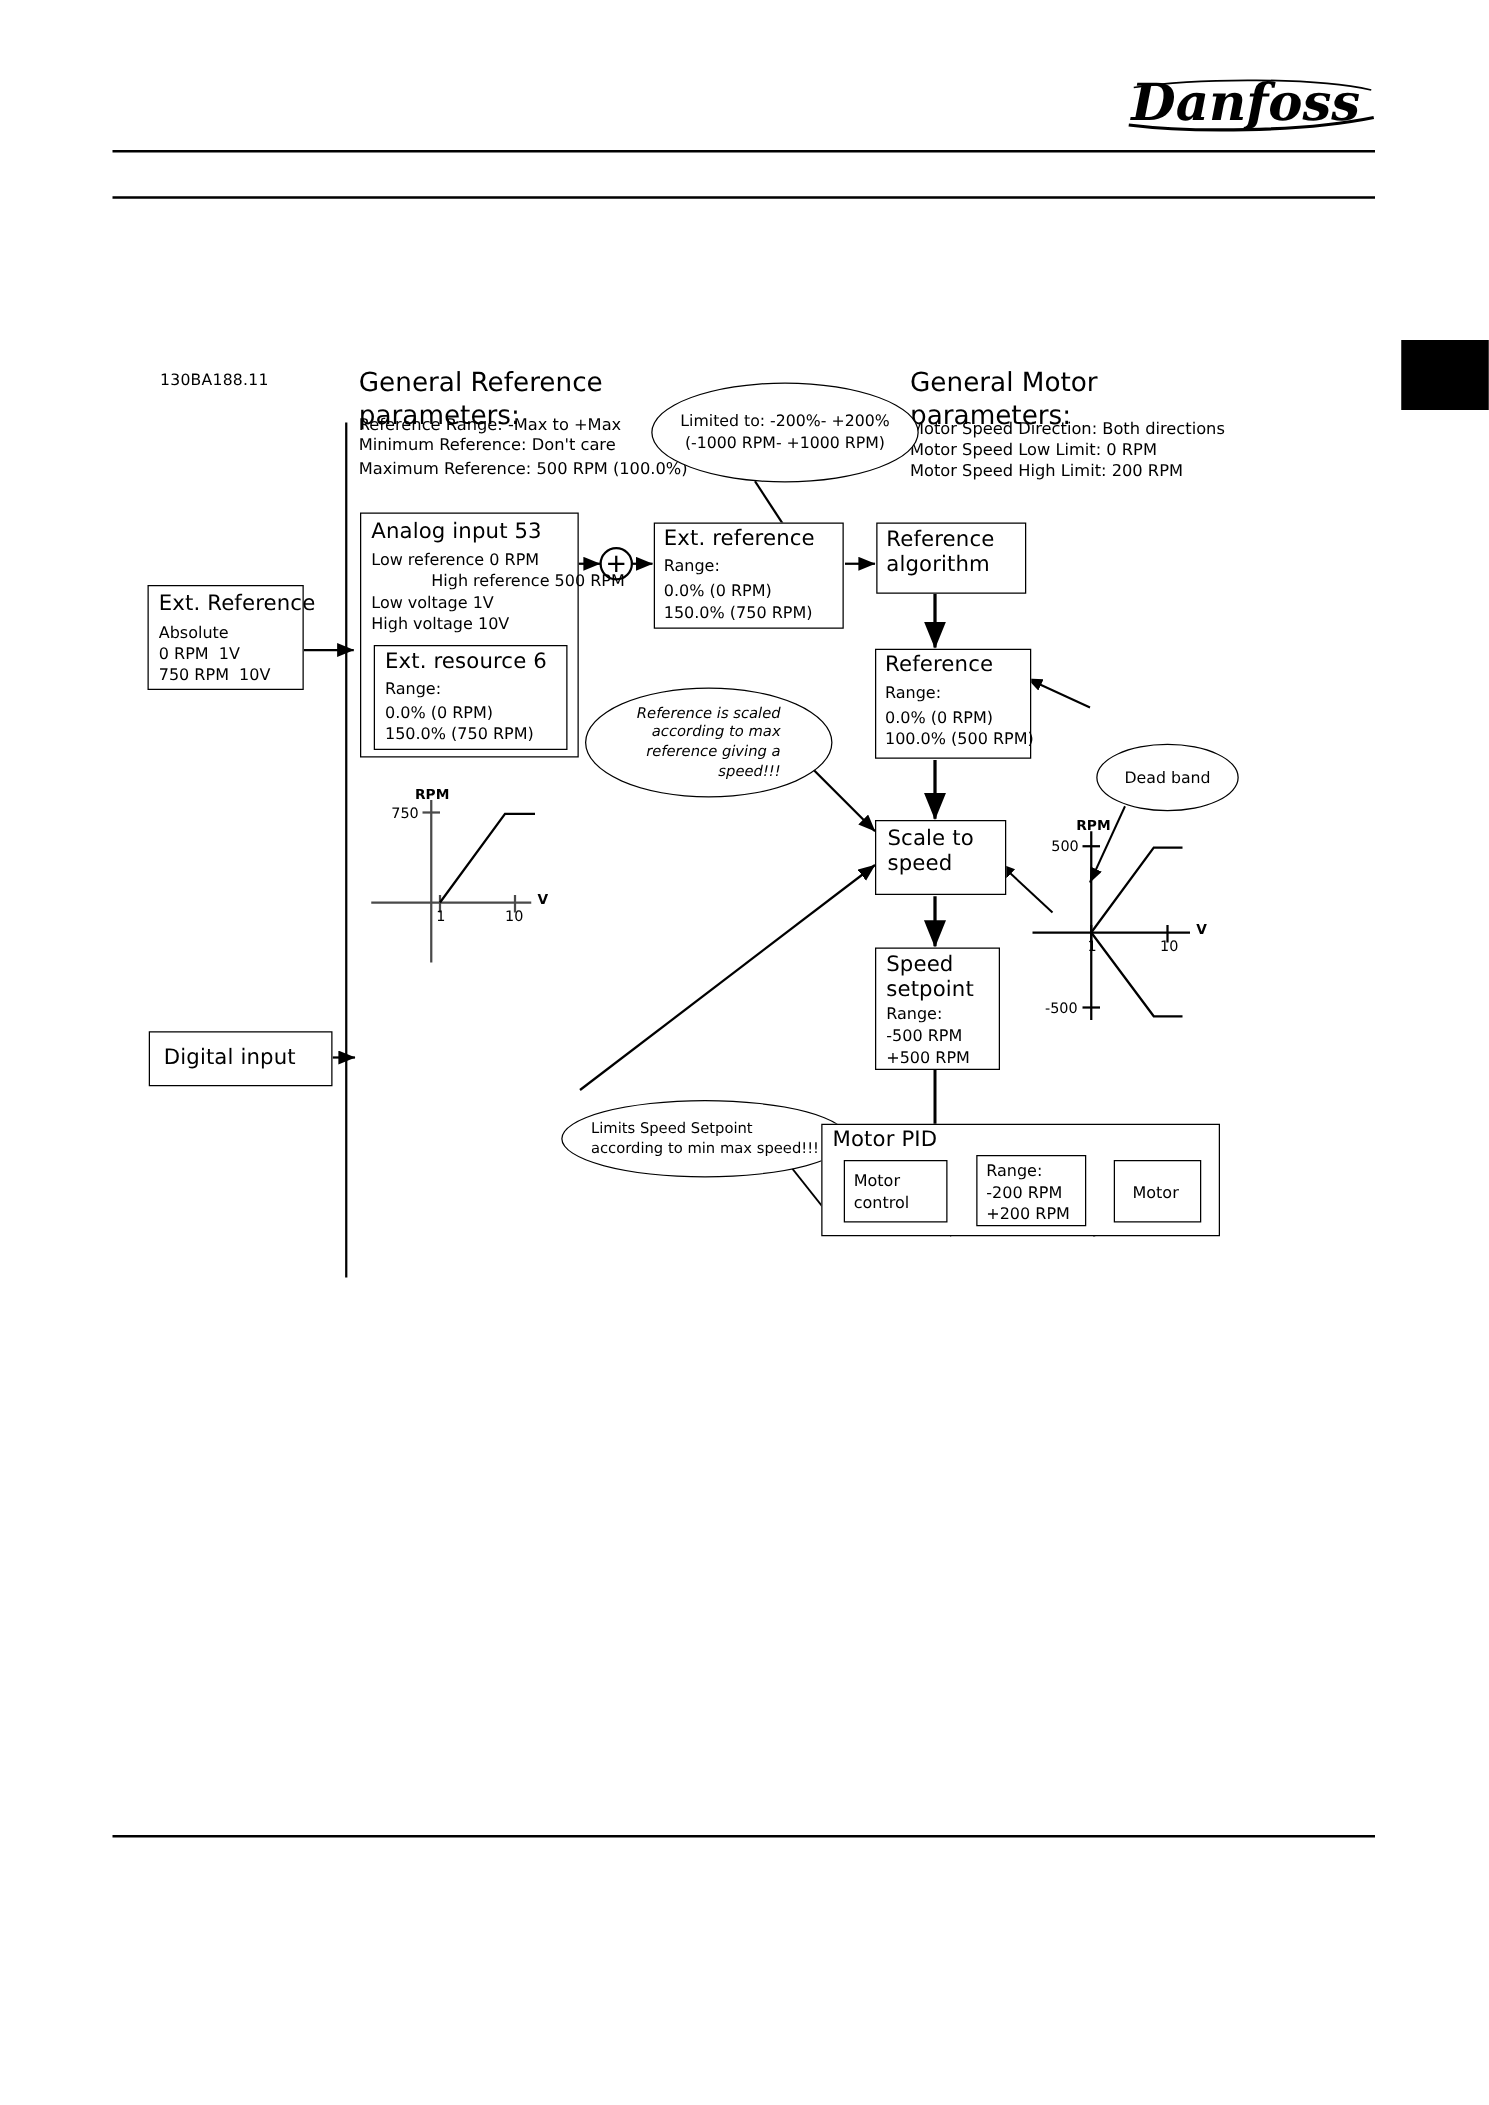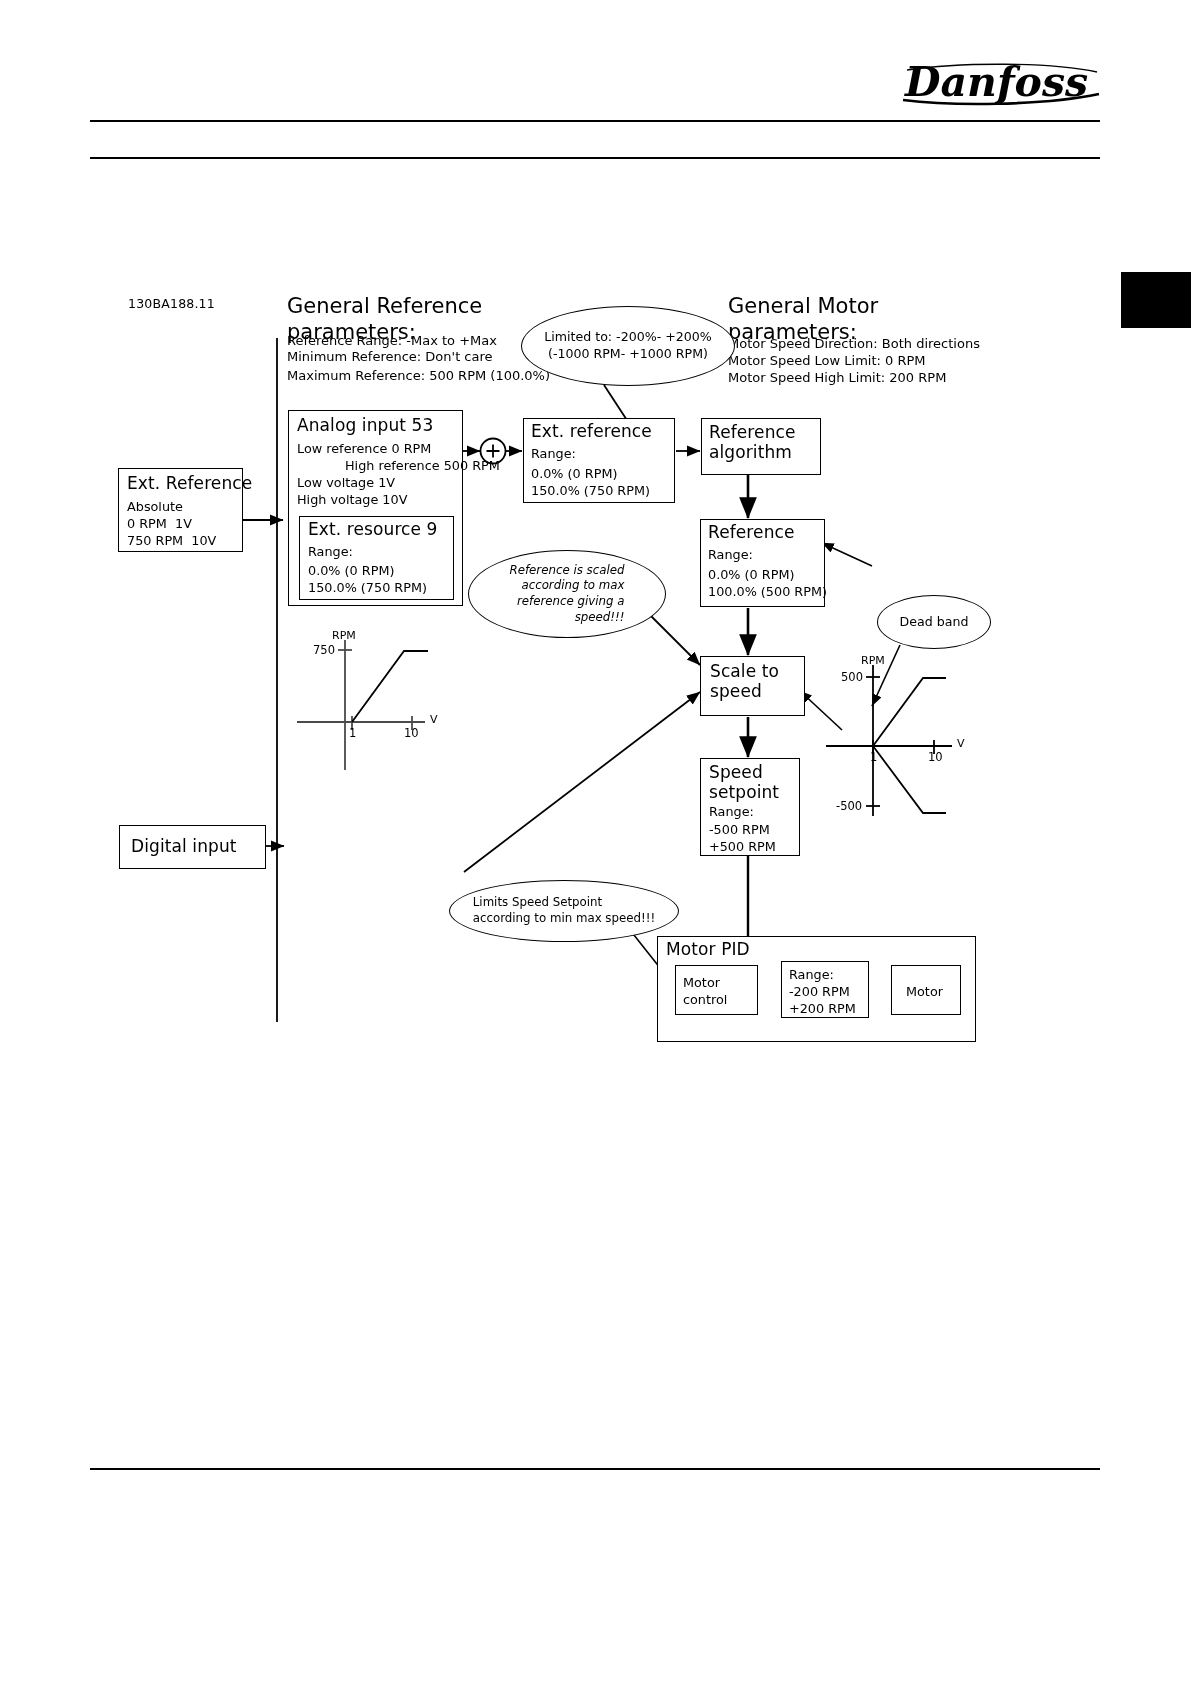--- a/index.html
+++ b/index.html
@@ -90,21 +90,21 @@
     background: #ffffff;
     box-sizing: border-box;
     display: flex;
     align-items: center;
     justify-content: center;
     text-align: center;
   }
   .ell-txt { font-size: 12.6px; line-height: 1.32; white-space: pre-line; }
   .ell-txt.small { font-size: 11.8px; }
 
-  .axis-label { font-size: 11px; font-weight: 400; }
+  .axis-label { font-size: 11px; font-weight: 700; }
   .axis-num { font-size: 11.5px; }
 </style>
 </head>
 <body>
 
 <div class="page">
 
   <div class="rule" style="left:90px; top:120px; width:1010px;"></div>
   <div class="rule" style="left:90px; top:157px; width:1010px;"></div>
   <div class="rule" style="left:90px; top:1468px; width:1010px;"></div>
@@ -228,21 +228,21 @@
     </div>
 
     <div class="box" style="left:288px; top:410px; width:175px; height:196px;">
       <div class="tx box-title" style="left:8px; top:5px;">Analog input 53</div>
       <div class="tx box-line" style="left:8px; top:29px;">Low reference 0 RPM</div>
       <div class="tx box-line" style="left:8px; top:46px;margin-left:48px;">High reference 500 RPM</div>
       <div class="tx box-line" style="left:8px; top:63px;">Low voltage 1V</div>
       <div class="tx box-line" style="left:8px; top:80px;">High voltage 10V</div>
 
       <div class="box" style="left:10px; top:105px; width:155px; height:84px;">
-        <div class="tx box-title" style="left:8px; top:3px;">Ext. resource 9</div>
+        <div class="tx box-title" style="left:8px; top:3px;">Ext. resource 6</div>
         <div class="tx box-line" style="left:8px; top:26px;">Range:</div>
         <div class="tx box-line" style="left:8px; top:45px;">0.0% (0 RPM)</div>
         <div class="tx box-line" style="left:8px; top:62px;">150.0% (750 RPM)</div>
       </div>
     </div>
 
     <div class="box" style="left:523px; top:418px; width:152px; height:85px;">
       <div class="tx box-title" style="left:7px; top:3px;">Ext. reference</div>
       <div class="tx box-line" style="left:7px; top:26px;">Range:</div>
       <div class="tx box-line" style="left:7px; top:46px;">0.0% (0 RPM)</div>
@@ -302,21 +302,21 @@
     <div class="box" style="left:119px; top:825px; width:147px; height:44px;">
       <div class="tx box-title" style="left:11px; top:11px;">Digital input</div>
     </div>
 
 
     <div class="ell" style="left:449px; top:880px; width:230px; height:62px;">
       <div class="ell-txt small" style="text-align:left;">Limits Speed Setpoint
 according to min max speed!!!</div>
     </div>
 
-    <div class="box" style="left:657px; top:936px; width:319px; height:106px;">
+    <div class="box" style="left:657px; top:899px; width:319px; height:90px;">
       <div class="tx box-title" style="left:8px; top:3px;">Motor PID</div>
 
       <div class="box" style="left:17px; top:28px; width:83px; height:50px;">
         <div class="tx box-line" style="left:7px; top:8px;">Motor
 control</div>
       </div>
 
       <div class="box" style="left:123px; top:24px; width:88px; height:57px;">
         <div class="tx box-line" style="left:7px; top:4px;">Range:</div>
         <div class="tx box-line" style="left:7px; top:21px;">-200 RPM</div>

